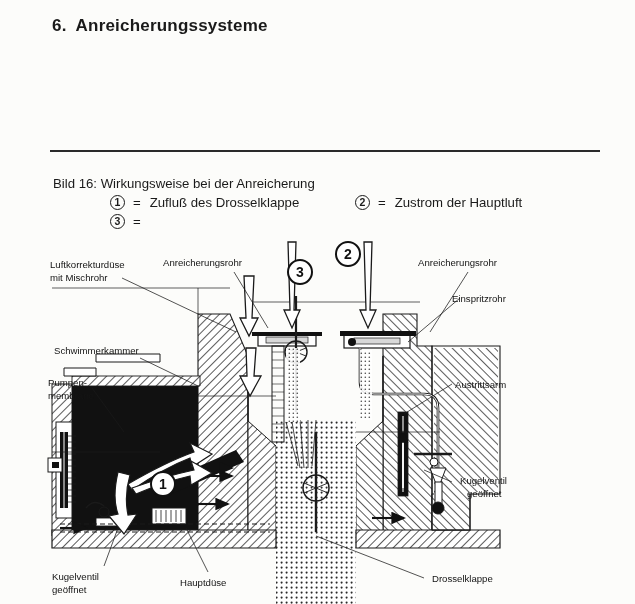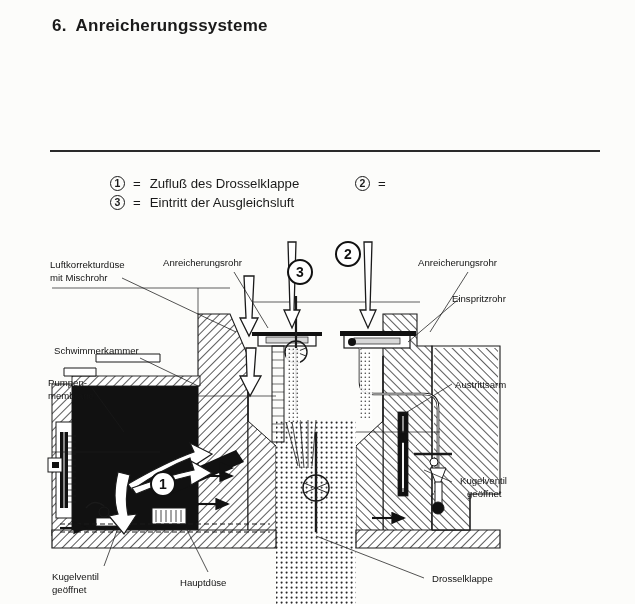--- a/index.html
+++ b/index.html
@@ -71,37 +71,41 @@
 <div class="page">
 
   <h1 class="heading">
     <span class="num">6.</span><span>Anreicherungssysteme</span>
   </h1>
 
 
   <div class="rule"></div>
 
   <div class="caption">
+    <span class="cap-title">
+      <span>Bild 16:</span>
+      <span>Wirkungsweise bei der Anreicherung</span>
+    </span>
     <span class="legend-rows">
       <span class="legend-row">
         <span class="legend-item col1">
           <span class="circnum">1</span>
           <span class="legend-eq">=</span>
           <span>Zufluß des Drosselklappe</span>
         </span>
         <span class="legend-item col2">
           <span class="circnum">2</span>
           <span class="legend-eq">=</span>
+          <span>Zustrom der Hauptluft</span>
         </span>
       </span>
       <span class="legend-row">
         <span class="legend-item col1">
           <span class="circnum">3</span>
           <span class="legend-eq">=</span>
-          <span>Eintritt der Ausgleichsluft</span>
         </span>
       </span>
     </span>
   </div>
 
   <div class="figure">
     <svg width="635" height="368" viewBox="0 0 635 368" xmlns="http://www.w3.org/2000/svg">
       <defs>
         <pattern id="hatchR" width="6" height="6" patternUnits="userSpaceOnUse" patternTransform="rotate(45)">
           <rect width="6" height="6" fill="#ffffff"></rect>

